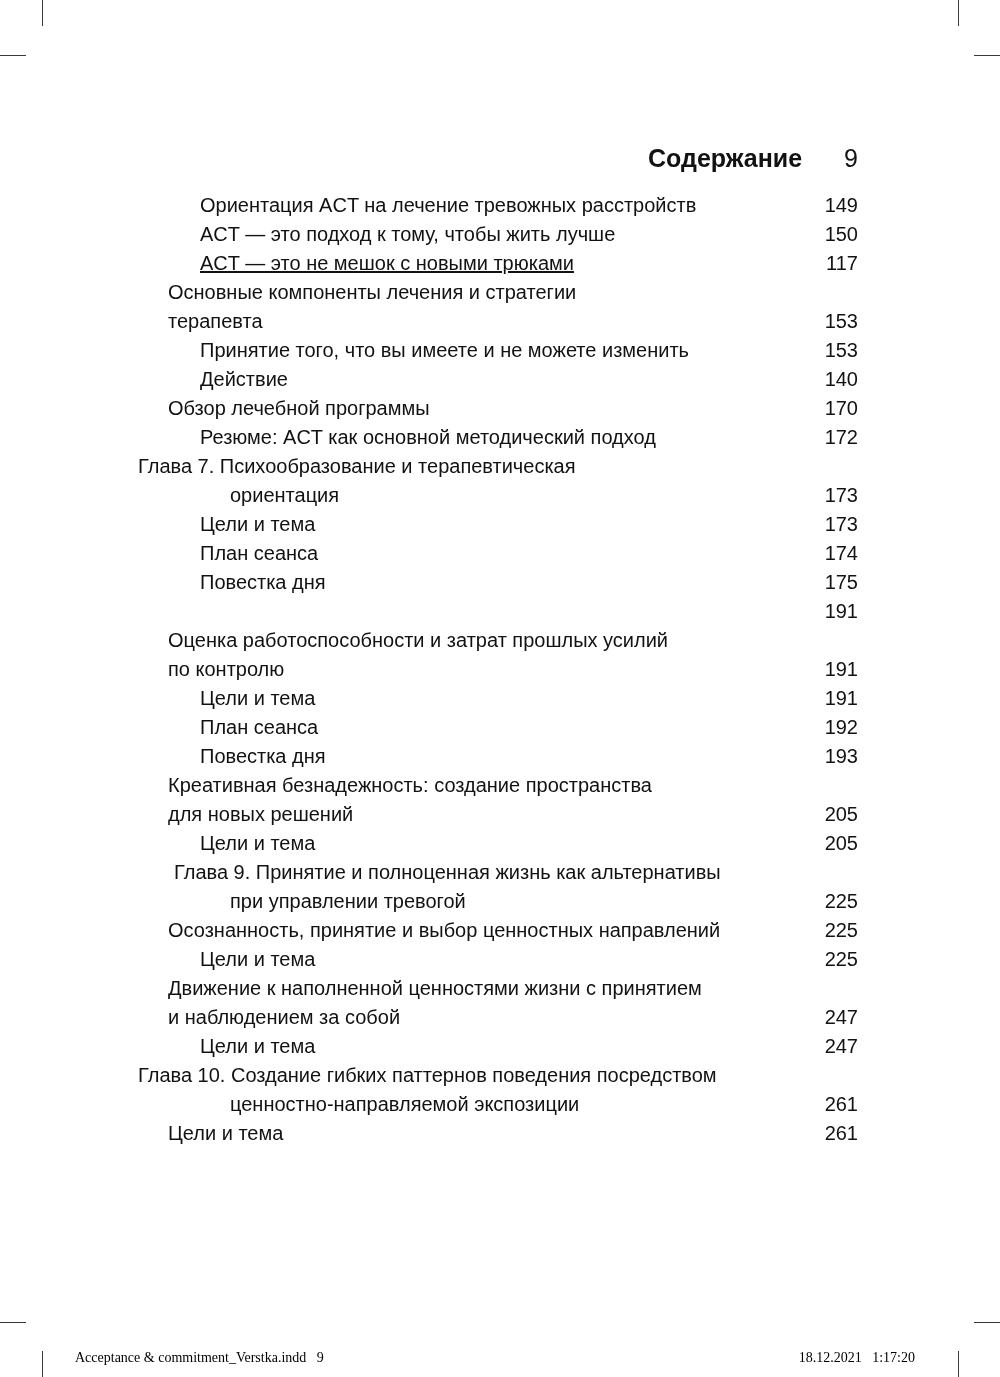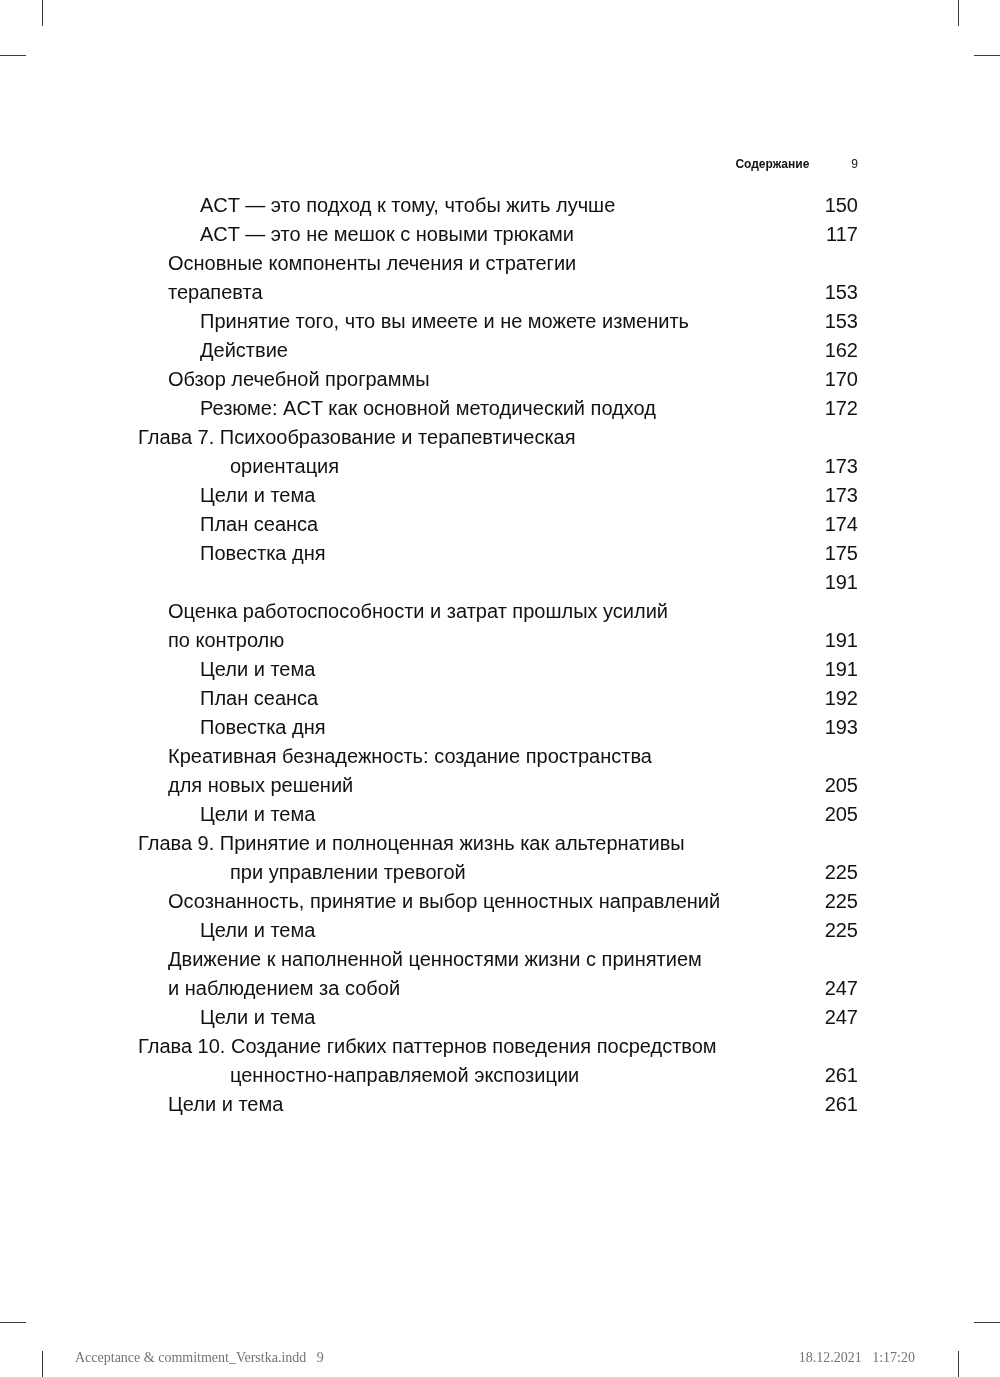--- a/index.html
+++ b/index.html
@@ -24,42 +24,41 @@
   .crop.h-tl { left: 0; top: 55px; }
   .crop.h-tr { right: 0; top: 55px; }
   .crop.h-bl { left: 0; top: 1322px; }
   .crop.h-br { right: 0; top: 1322px; }
 
   .page-header {
     position: absolute;
     top: 144px; left: 138px; width: 720px;
     display: flex; justify-content: flex-end; align-items: flex-end;
     gap: 42px;
-    font-size: 12px;
-    margin-top: 13px;
+    font-size: 25px;
   }
   .header-title { font-weight: bold; }
 
   .toc {
     position: absolute;
     top: 191px; left: 138px; width: 720px;
     font-size: 20px;
     line-height: 29px;
   }
   .toc-line { display: flex; }
   .toc-text { white-space: nowrap; }
   .toc-page { margin-left: auto; padding-left: 12px; white-space: nowrap; }
 
   .page-footer {
     position: absolute;
     left: 75px; right: 85px; top: 1350px;
     display: flex; justify-content: space-between; align-items: baseline;
     font-family: "Liberation Serif", serif;
     font-size: 14px;
-    color: #737373;
+    color: #000000;
   }
   .page-footer span { white-space: pre; }
 </style>
 </head>
 <body>
 
 <div class="sheet">
 
   <div class="crop v v-tl"></div>
   <div class="crop v v-tr"></div>
@@ -71,27 +70,33 @@
   <div class="crop h h-br"></div>
 
   <div class="page-header">
     <span class="header-title">Содержание</span>
     <span class="header-pagenum">9</span>
   </div>
 
   <div class="toc" id="toc">
       <div class="toc-entry level-2">
         <div class="toc-line">
+          <span class="toc-text" style="padding-left: 62px;">Ориентация ACT на лечение тревожных расстройств</span>
+          <span class="toc-page">149</span>
+        </div>
+      </div>
+      <div class="toc-entry level-2">
+        <div class="toc-line">
           <span class="toc-text" style="padding-left: 62px;">ACT — это подход к тому, чтобы жить лучше</span>
           <span class="toc-page">150</span>
         </div>
       </div>
       <div class="toc-entry level-2">
         <div class="toc-line">
-          <span class="toc-text" style="padding-left: 62px;">ACT — это не мешок с новыми трюками</span>
+          <span class="toc-text" style="padding-left: 62px; text-decoration: underline;">ACT — это не мешок с новыми трюками</span>
           <span class="toc-page">117</span>
         </div>
       </div>
       <div class="toc-entry level-1">
         <div class="toc-line">
           <span class="toc-text" style="padding-left: 30px;">Основные компоненты лечения и стратегии</span>
         </div>
         <div class="toc-line">
           <span class="toc-text" style="padding-left: 30px;">терапевта</span>
           <span class="toc-page">153</span>
@@ -99,21 +104,21 @@
       </div>
       <div class="toc-entry level-2">
         <div class="toc-line">
           <span class="toc-text" style="padding-left: 62px;">Принятие того, что вы имеете и не можете изменить</span>
           <span class="toc-page">153</span>
         </div>
       </div>
       <div class="toc-entry level-2">
         <div class="toc-line">
           <span class="toc-text" style="padding-left: 62px;">Действие</span>
-          <span class="toc-page">162</span>
+          <span class="toc-page">140</span>
         </div>
       </div>
       <div class="toc-entry level-1">
         <div class="toc-line">
           <span class="toc-text" style="padding-left: 30px;">Обзор лечебной программы</span>
           <span class="toc-page">170</span>
         </div>
       </div>
       <div class="toc-entry level-2">
         <div class="toc-line">
@@ -190,21 +195,21 @@
         </div>
       </div>
       <div class="toc-entry level-2">
         <div class="toc-line">
           <span class="toc-text" style="padding-left: 62px;">Цели и тема</span>
           <span class="toc-page">205</span>
         </div>
       </div>
       <div class="toc-entry level-0">
         <div class="toc-line">
-          <span class="toc-text" style="padding-left: 0px;">Глава 9. Принятие и полноценная жизнь как альтернативы</span>
+          <span class="toc-text" style="padding-left: 0px; margin-left: 36px;">Глава 9. Принятие и полноценная жизнь как альтернативы</span>
         </div>
         <div class="toc-line">
           <span class="toc-text" style="padding-left: 92px;">при управлении тревогой</span>
           <span class="toc-page">225</span>
         </div>
       </div>
       <div class="toc-entry level-1">
         <div class="toc-line">
           <span class="toc-text" style="padding-left: 30px;">Осознанность, принятие и выбор ценностных направлений</span>
           <span class="toc-page">225</span>

